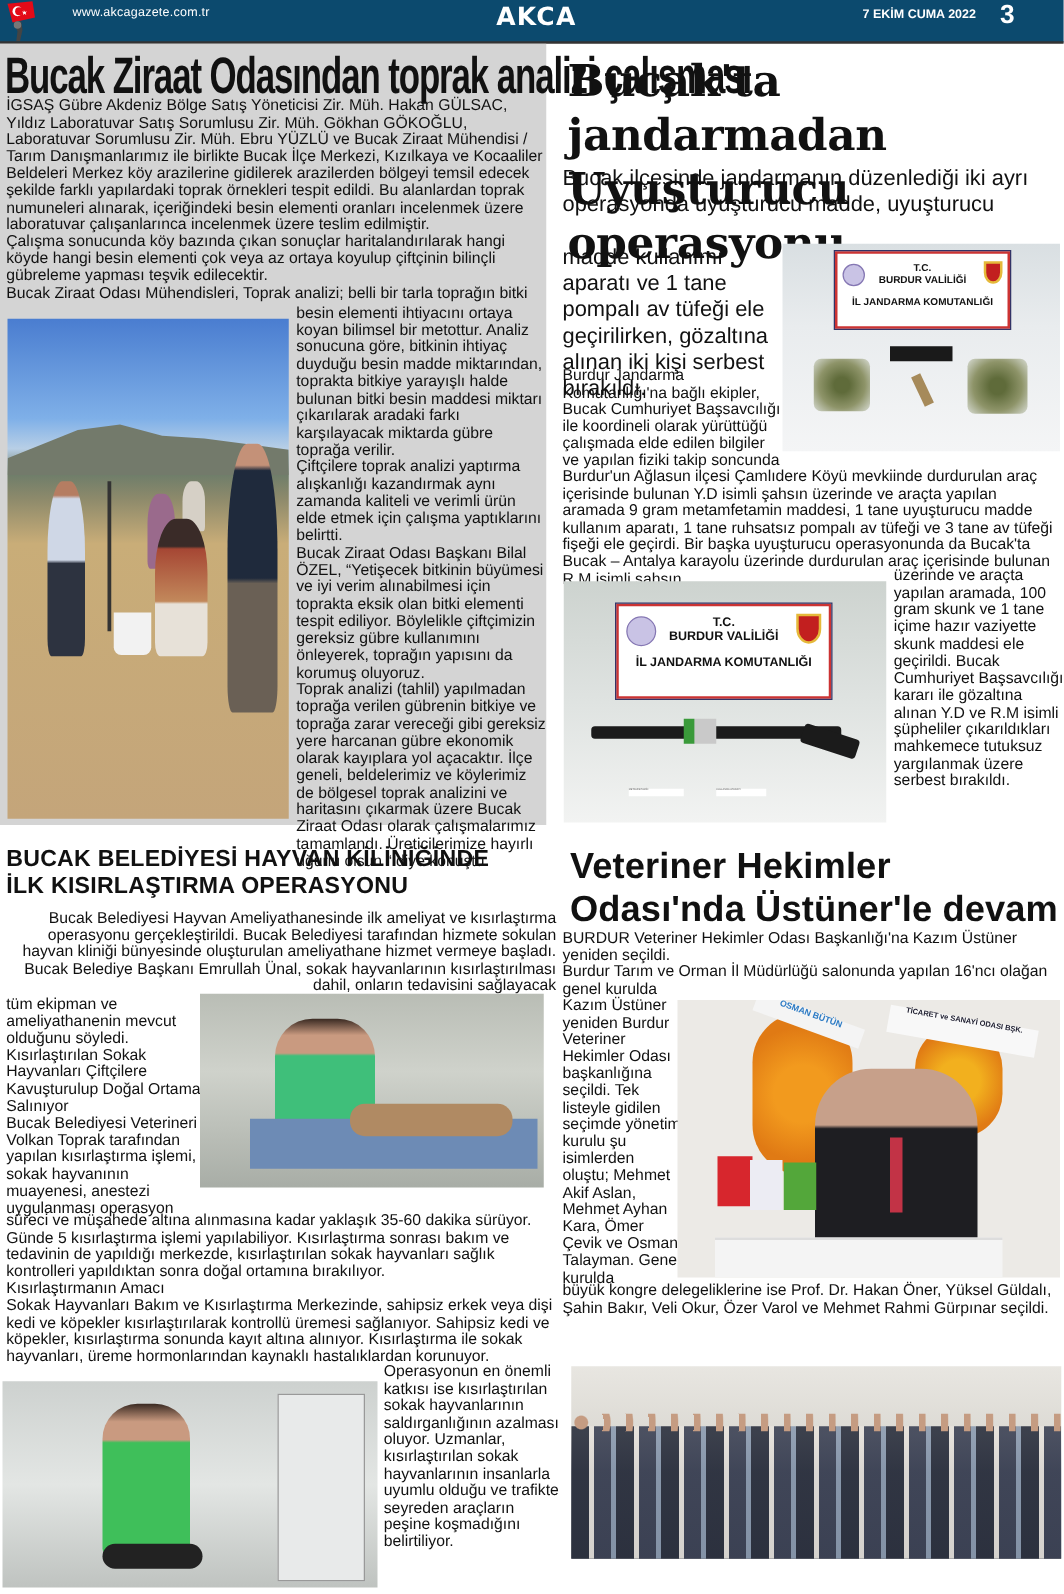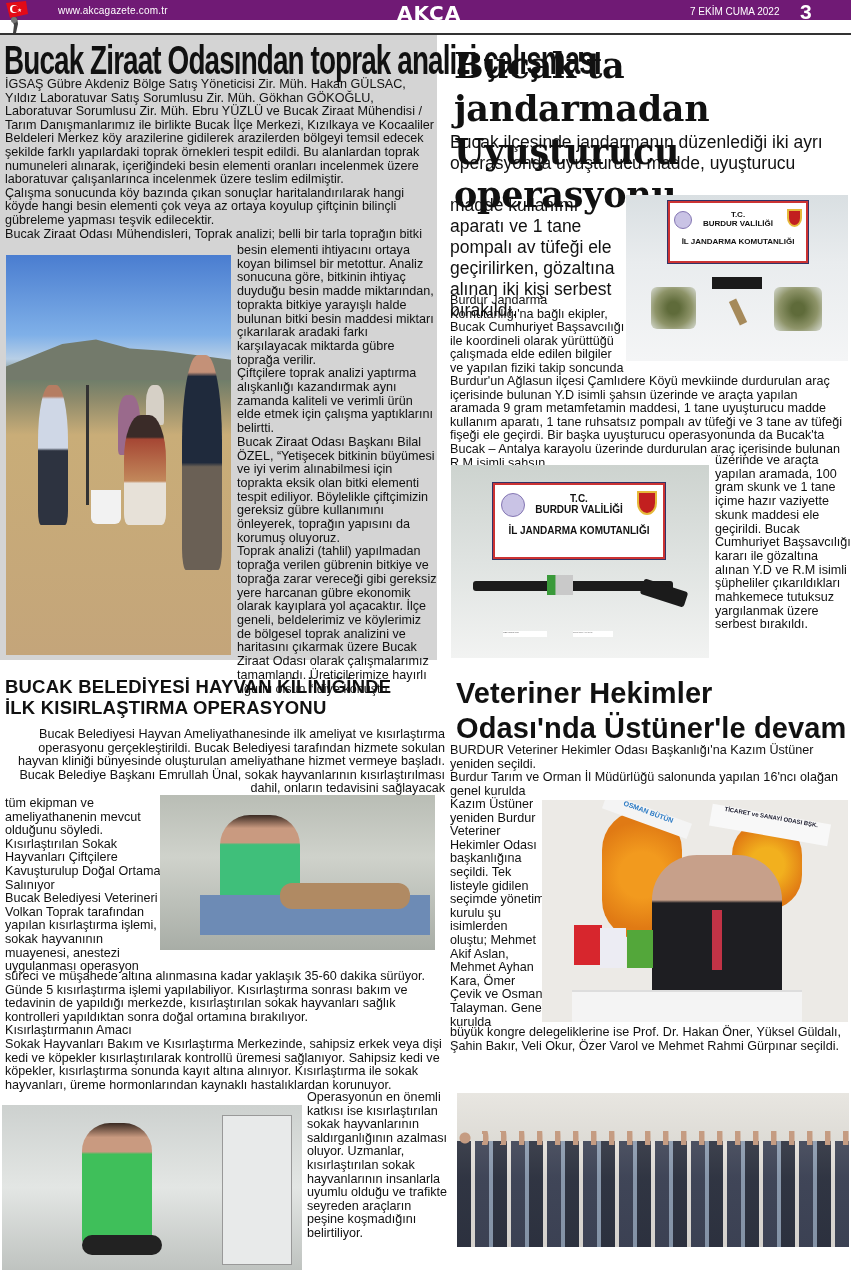--- a/index.html
+++ b/index.html
@@ -1,24 +1,24 @@
 <!DOCTYPE html>
 <html><head>
 <meta charset="utf-8">
 <style>
   * { box-sizing: border-box; margin: 0; padding: 0; }
   html, body { width: 851px; height: 1275px; background: #ffffff; overflow: hidden; }
   body { position: relative; font-family: "Liberation Sans", sans-serif; color: #111; }
 
   
-  .masthead { position: absolute; left: 0; top: 0; width: 851px; height: 20px; background: #701a75; }
+  .masthead { position: absolute; left: 0; top: 0; width: 851px; height: 34px; background: #0c4a6e; }
   .flag { position: absolute; left: 4px; top: 0; width: 26px; height: 34px; }
   .site-url { position: absolute; left: 58px; top: 5px; font-size: 10px; color: #fff; letter-spacing: 0.2px; }
   .brand { position: absolute; left: 397px; top: 1px; font-size: 20px; font-weight: bold; color: #fff; letter-spacing: 1px; font-family: "DejaVu Sans", sans-serif; }
-  .date { position: absolute; left: 690px; top: 6px; font-size: 10px; font-weight: normal; color: #fff; }
+  .date { position: absolute; left: 690px; top: 6px; font-size: 10px; font-weight: bold; color: #fff; }
   .page-num { position: absolute; left: 800px; top: 0px; font-size: 21px; font-weight: bold; color: #fff; }
   .rule { position: absolute; left: 0; top: 33px; width: 851px; height: 2px; background: #333; }
 
   
   .box1 { position: absolute; left: 0; top: 35px; width: 437px; height: 625px; background: #d4d4d4; }
   .h1-condensed { position: absolute; left: 4px; top: 37px; font-size: 31px; font-weight: bold; letter-spacing: -1.3px; transform: scaleX(0.76); transform-origin: left top; white-space: nowrap; font-family: "Liberation Sans Narrow", "Liberation Sans", sans-serif; }
   .body-text { font-size: 12.6px; line-height: 13.6px; color: #111; }
   .a1-intro { position: absolute; left: 5px; top: 78px; width: 430px; }
   .a1-col { position: absolute; left: 237px; top: 244px; width: 200px; font-size: 12.6px; line-height: 13.7px; }
   .photo { position: absolute; overflow: hidden; }

